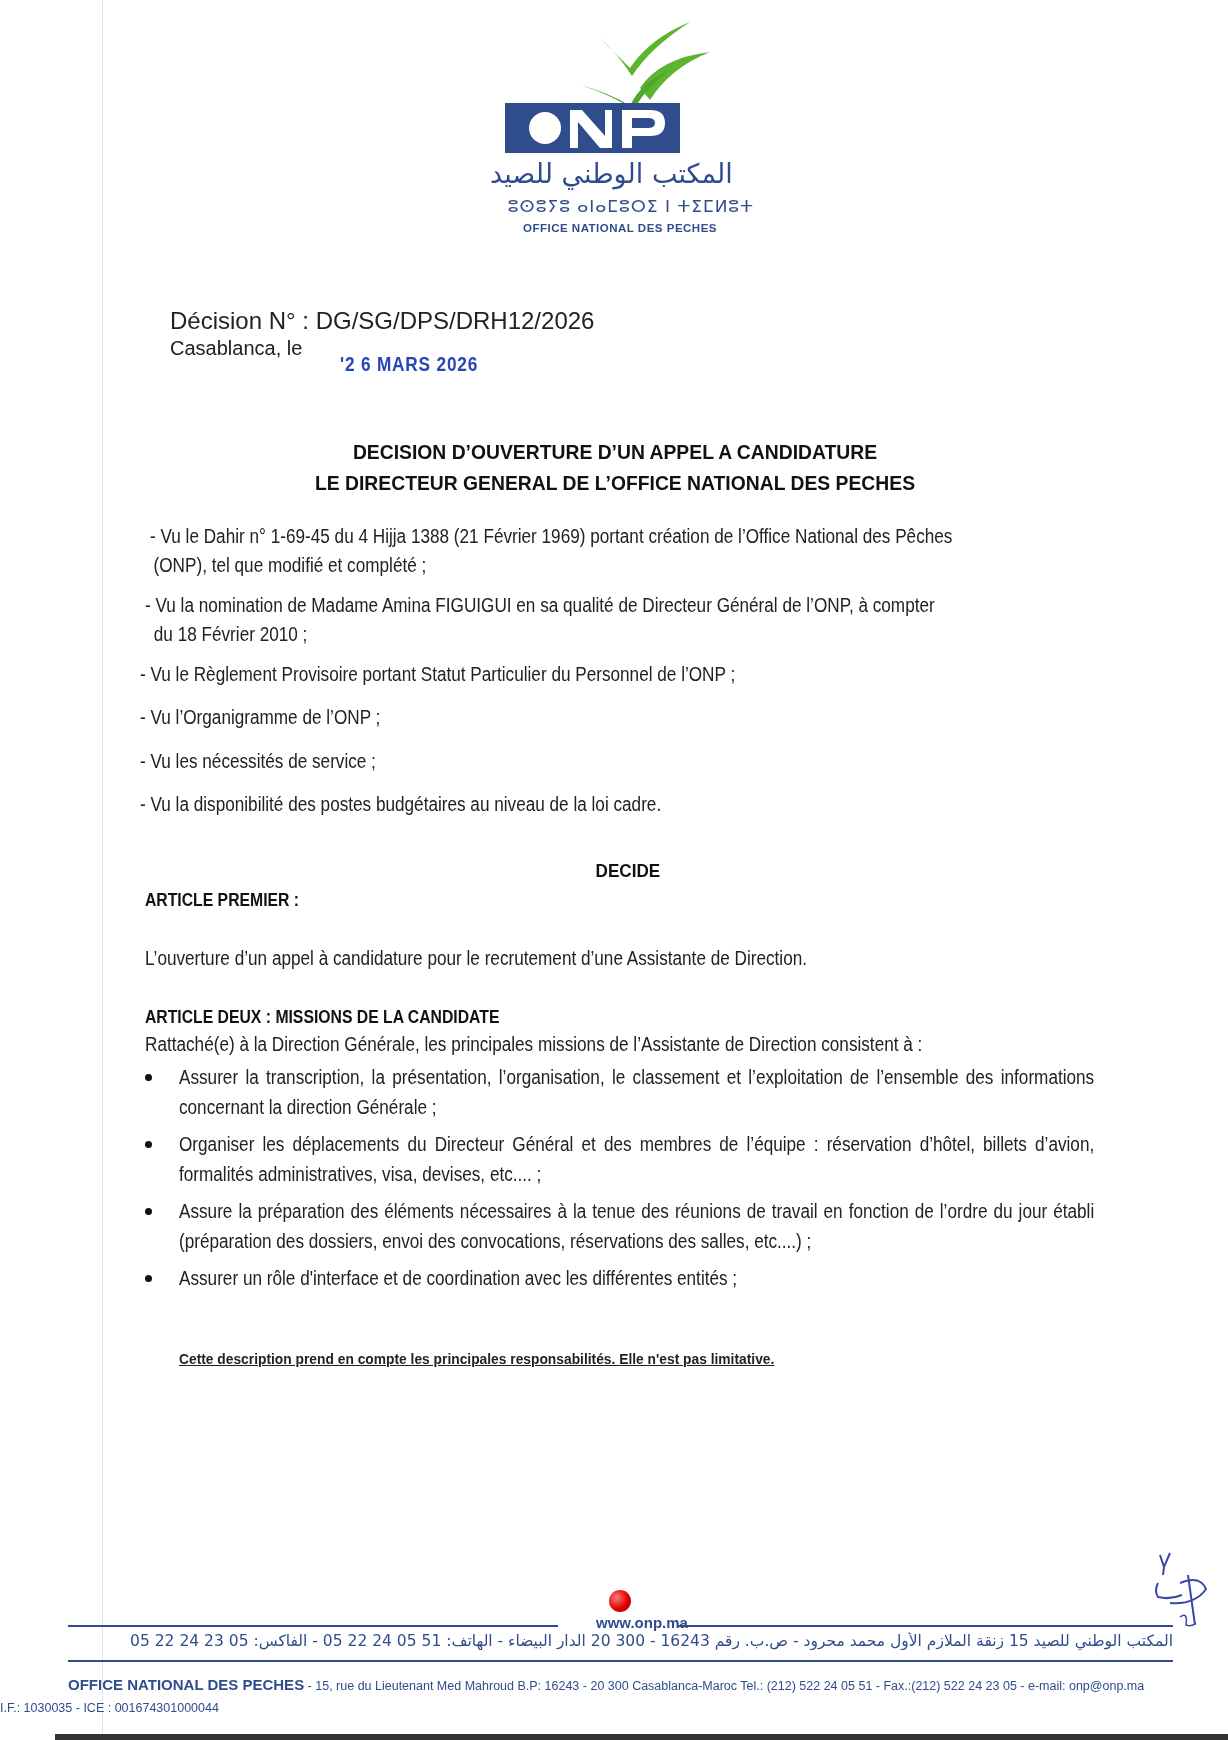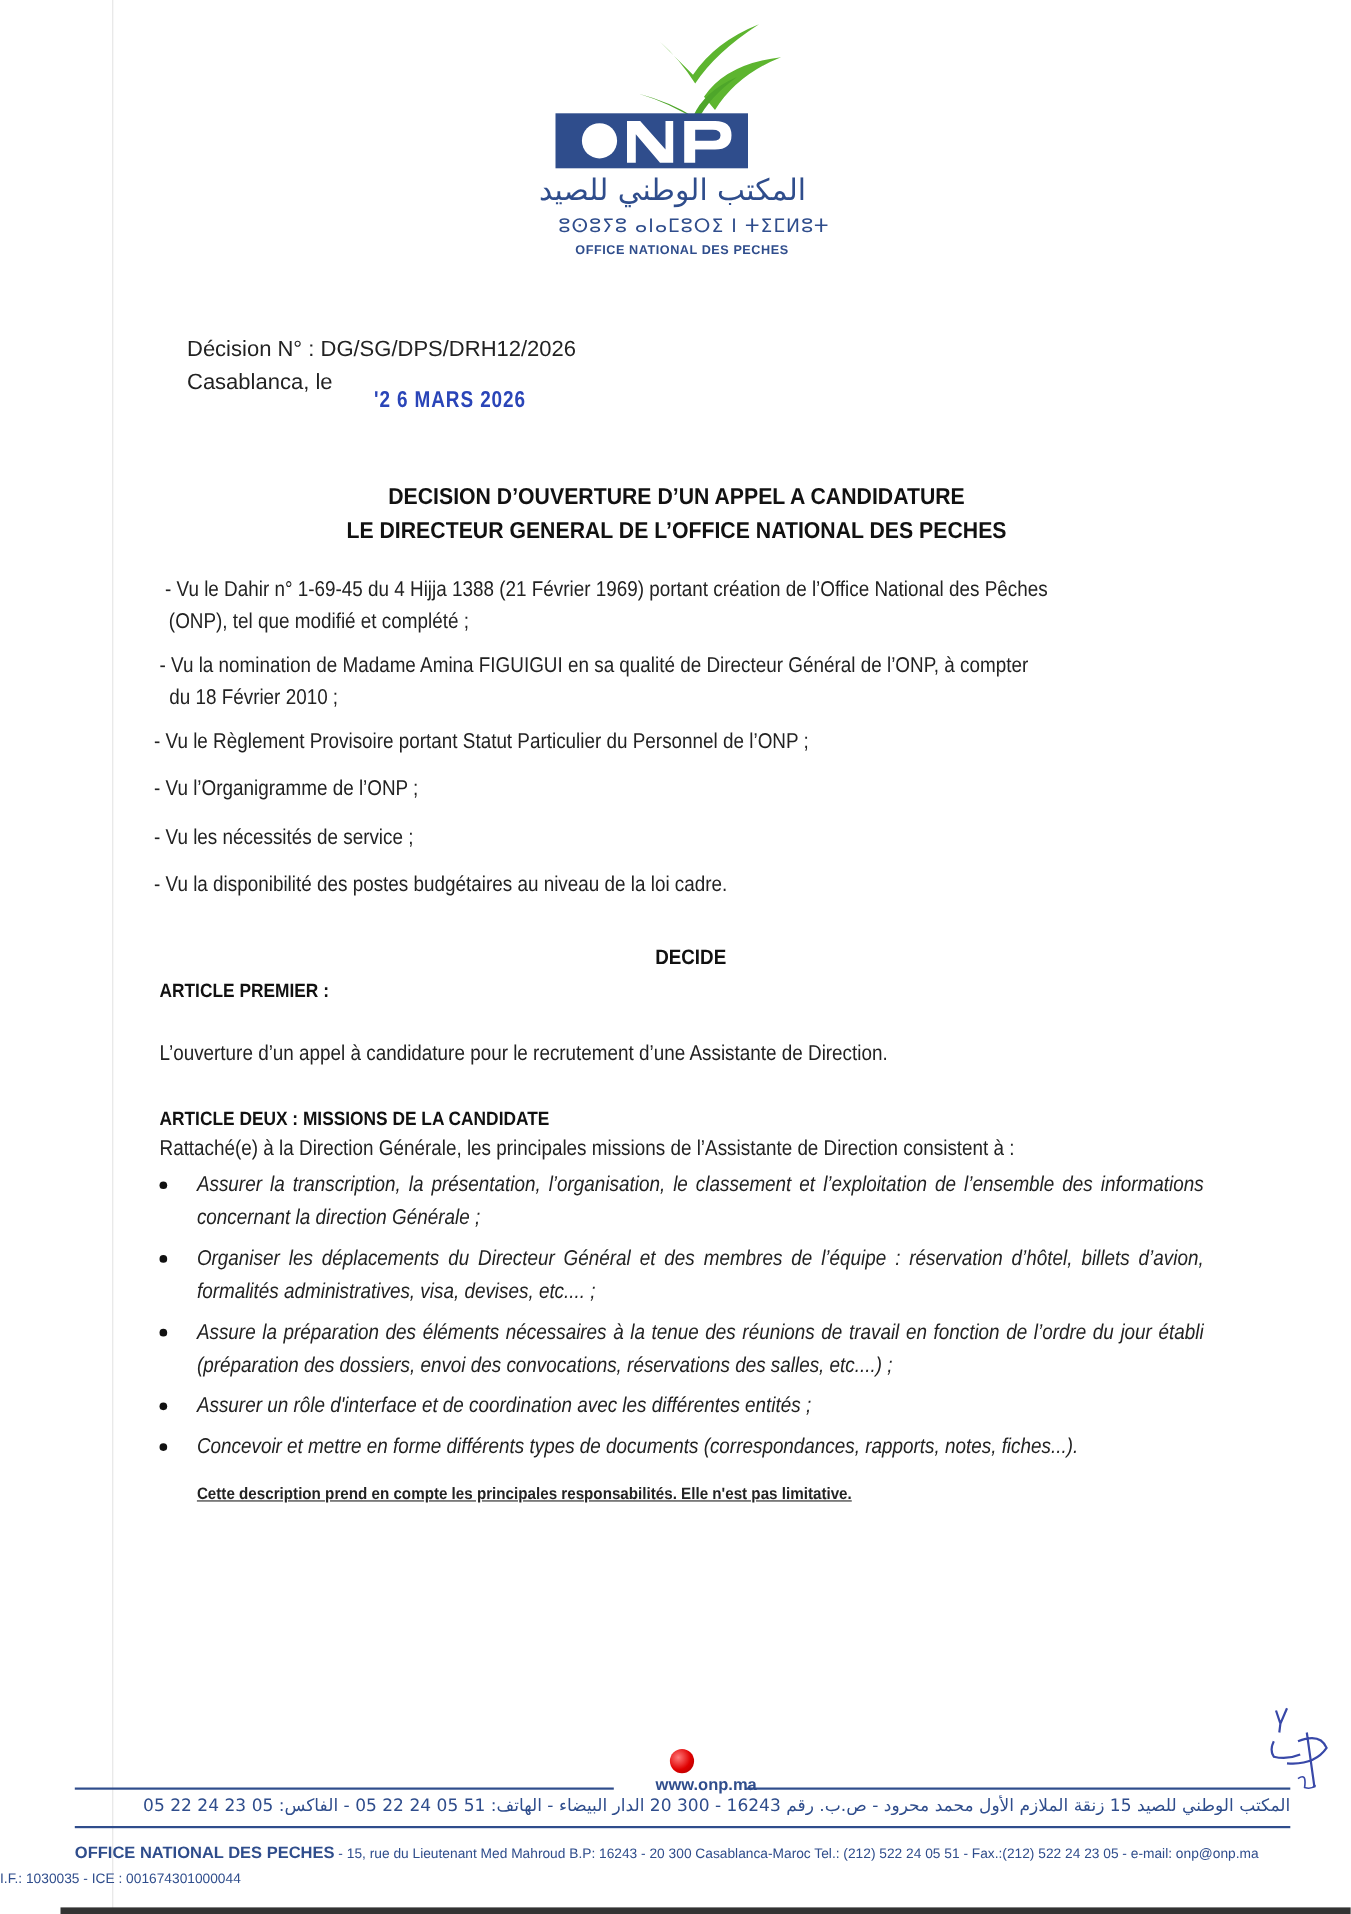--- a/index.html
+++ b/index.html
@@ -5,35 +5,35 @@
   html, body { margin: 0; padding: 0; background: #ffffff; }
   body { width: 1228px; height: 1740px; position: relative; overflow: hidden; font-family: "Liberation Sans", sans-serif; color: #1d1d1d; }
   .abs { position: absolute; }
 
   
   .logo { left: 500px; top: 8px; width: 240px; height: 230px; }
   .logo-arabic { left: 490px; top: 158px; width: 260px; text-align: left; font-family: "DejaVu Sans", sans-serif; font-size: 27px; color: #2f4d8c; direction: rtl; }
   .logo-tifinagh { left: 506px; top: 196px; width: 250px; text-align: center; font-family: "DejaVu Sans", sans-serif; font-size: 17px; color: #2f4d8c; letter-spacing: 1px; }
   .logo-latin { left: 490px; top: 222px; width: 260px; text-align: center; font-weight: bold; font-size: 11.5px; color: #2f4d8c; letter-spacing: 0.5px; }
 
-  .ref { left: 170px; top: 307px; font-size: 20px; color: #222; }
+  .ref { left: 170px; top: 307px; font-size: 24px; color: #222; }
   .city { left: 170px; top: 337px; font-size: 20px; color: #222; }
   .stamp { left: 340px; top: 352px; font-size: 21px; font-weight: bold; color: #2a45b8; letter-spacing: 1px; transform: scaleX(0.82); transform-origin: left; }
 
   .title { left: 150px; width: 930px; text-align: center; font-weight: bold; font-size: 21px; color: #111; transform: scaleX(0.92); }
   .t1 { top: 440px; }
   .t2 { top: 471px; }
 
   .vu { font-size: 19.5px; color: #222; transform: scaleX(0.88); transform-origin: left; white-space: nowrap; line-height: 29px; }
 
   .decide { left: 592px; top: 860px; font-weight: bold; font-size: 19px; color: #111; transform: scaleX(0.9); }
   .art-head { font-weight: bold; color: #111; font-size: 17.5px; transform: scaleX(0.9); transform-origin: left; white-space: nowrap; }
   .body-text { font-size: 19.5px; color: #222; transform: scaleX(0.88); transform-origin: left; white-space: nowrap; }
 
-  .bullets { left: 145px; top: 1062px; width: 1040px; font-style: italic; }
+  .bullets { left: 145px; top: 1062px; width: 1040px; }
   .bullet { position: relative; padding-left: 34px; font-size: 19.5px; line-height: 30px; color: #222; margin-bottom: 7px; }
   .bullet .dot { position: absolute; left: 0; top: 12px; width: 7px; height: 7px; background: #111; border-radius: 50%; }
   .bullet .txt { display: block; width: 1040px; transform: scaleX(0.88); transform-origin: left; text-align: justify; }
 
   .note { left: 179px; top: 1350px; font-size: 15px; font-weight: bold; color: #222; text-decoration: underline; transform: scaleX(0.92); transform-origin: left; white-space: nowrap; }
 
   .redball { left: 609px; top: 1590px; width: 22px; height: 22px; border-radius: 50%; background: radial-gradient(circle at 35% 35%, #ff7b7b, #e00000 55%, #a00000); }
   .web-line { height: 2px; background: #2f4d8c; }
   .web { left: 596px; top: 1614px; font-size: 15px; font-weight: bold; color: #2f4d8c; }
   .ar-addr { left: 68px; top: 1632px; width: 1105px; font-family: "DejaVu Sans", sans-serif; font-size: 15.5px; color: #2f4d8c; direction: rtl; white-space: nowrap; overflow: hidden; }
@@ -105,24 +105,20 @@
       <span class="txt">Organiser les déplacements du Directeur Général et des membres de l’équipe : réservation d’hôtel, billets d’avion, formalités administratives, visa, devises, etc.... ;</span>
     </div>
   <div class="bullet">
       <span class="dot"></span>
       <span class="txt">Assure la préparation des éléments nécessaires à la tenue des réunions de travail en fonction de l’ordre du jour établi (préparation des dossiers, envoi des convocations, réservations des salles, etc....) ;</span>
     </div>
   <div class="bullet">
       <span class="dot"></span>
       <span class="txt">Assurer un rôle d'interface et de coordination avec les différentes entités ;</span>
     </div>
-  <div class="bullet">
-      <span class="dot"></span>
-      <span class="txt">Concevoir et mettre en forme différents types de documents (correspondances, rapports, notes, fiches...).</span>
-    </div>
 </div>
 
 <div class="abs note">Cette description prend en compte les principales responsabilités. Elle n'est pas limitative.</div>
 
 <svg class="abs sig" viewBox="0 0 88 90">
   <path d="M20 10 L24 22 L30 8 M24 22 L23 30" stroke="#3848a8" stroke-width="2" fill="none"></path>
   <path d="M18 38 Q14 46 18 52 Q30 55 42 50 M40 38 Q60 30 66 44 Q55 60 30 58 M48 30 L55 80" stroke="#3848a8" stroke-width="2" fill="none"></path>
   <path d="M40 72 Q48 66 46 80 Q52 82 56 78" stroke="#3848a8" stroke-width="1.5" fill="none"></path>
 </svg>
 

